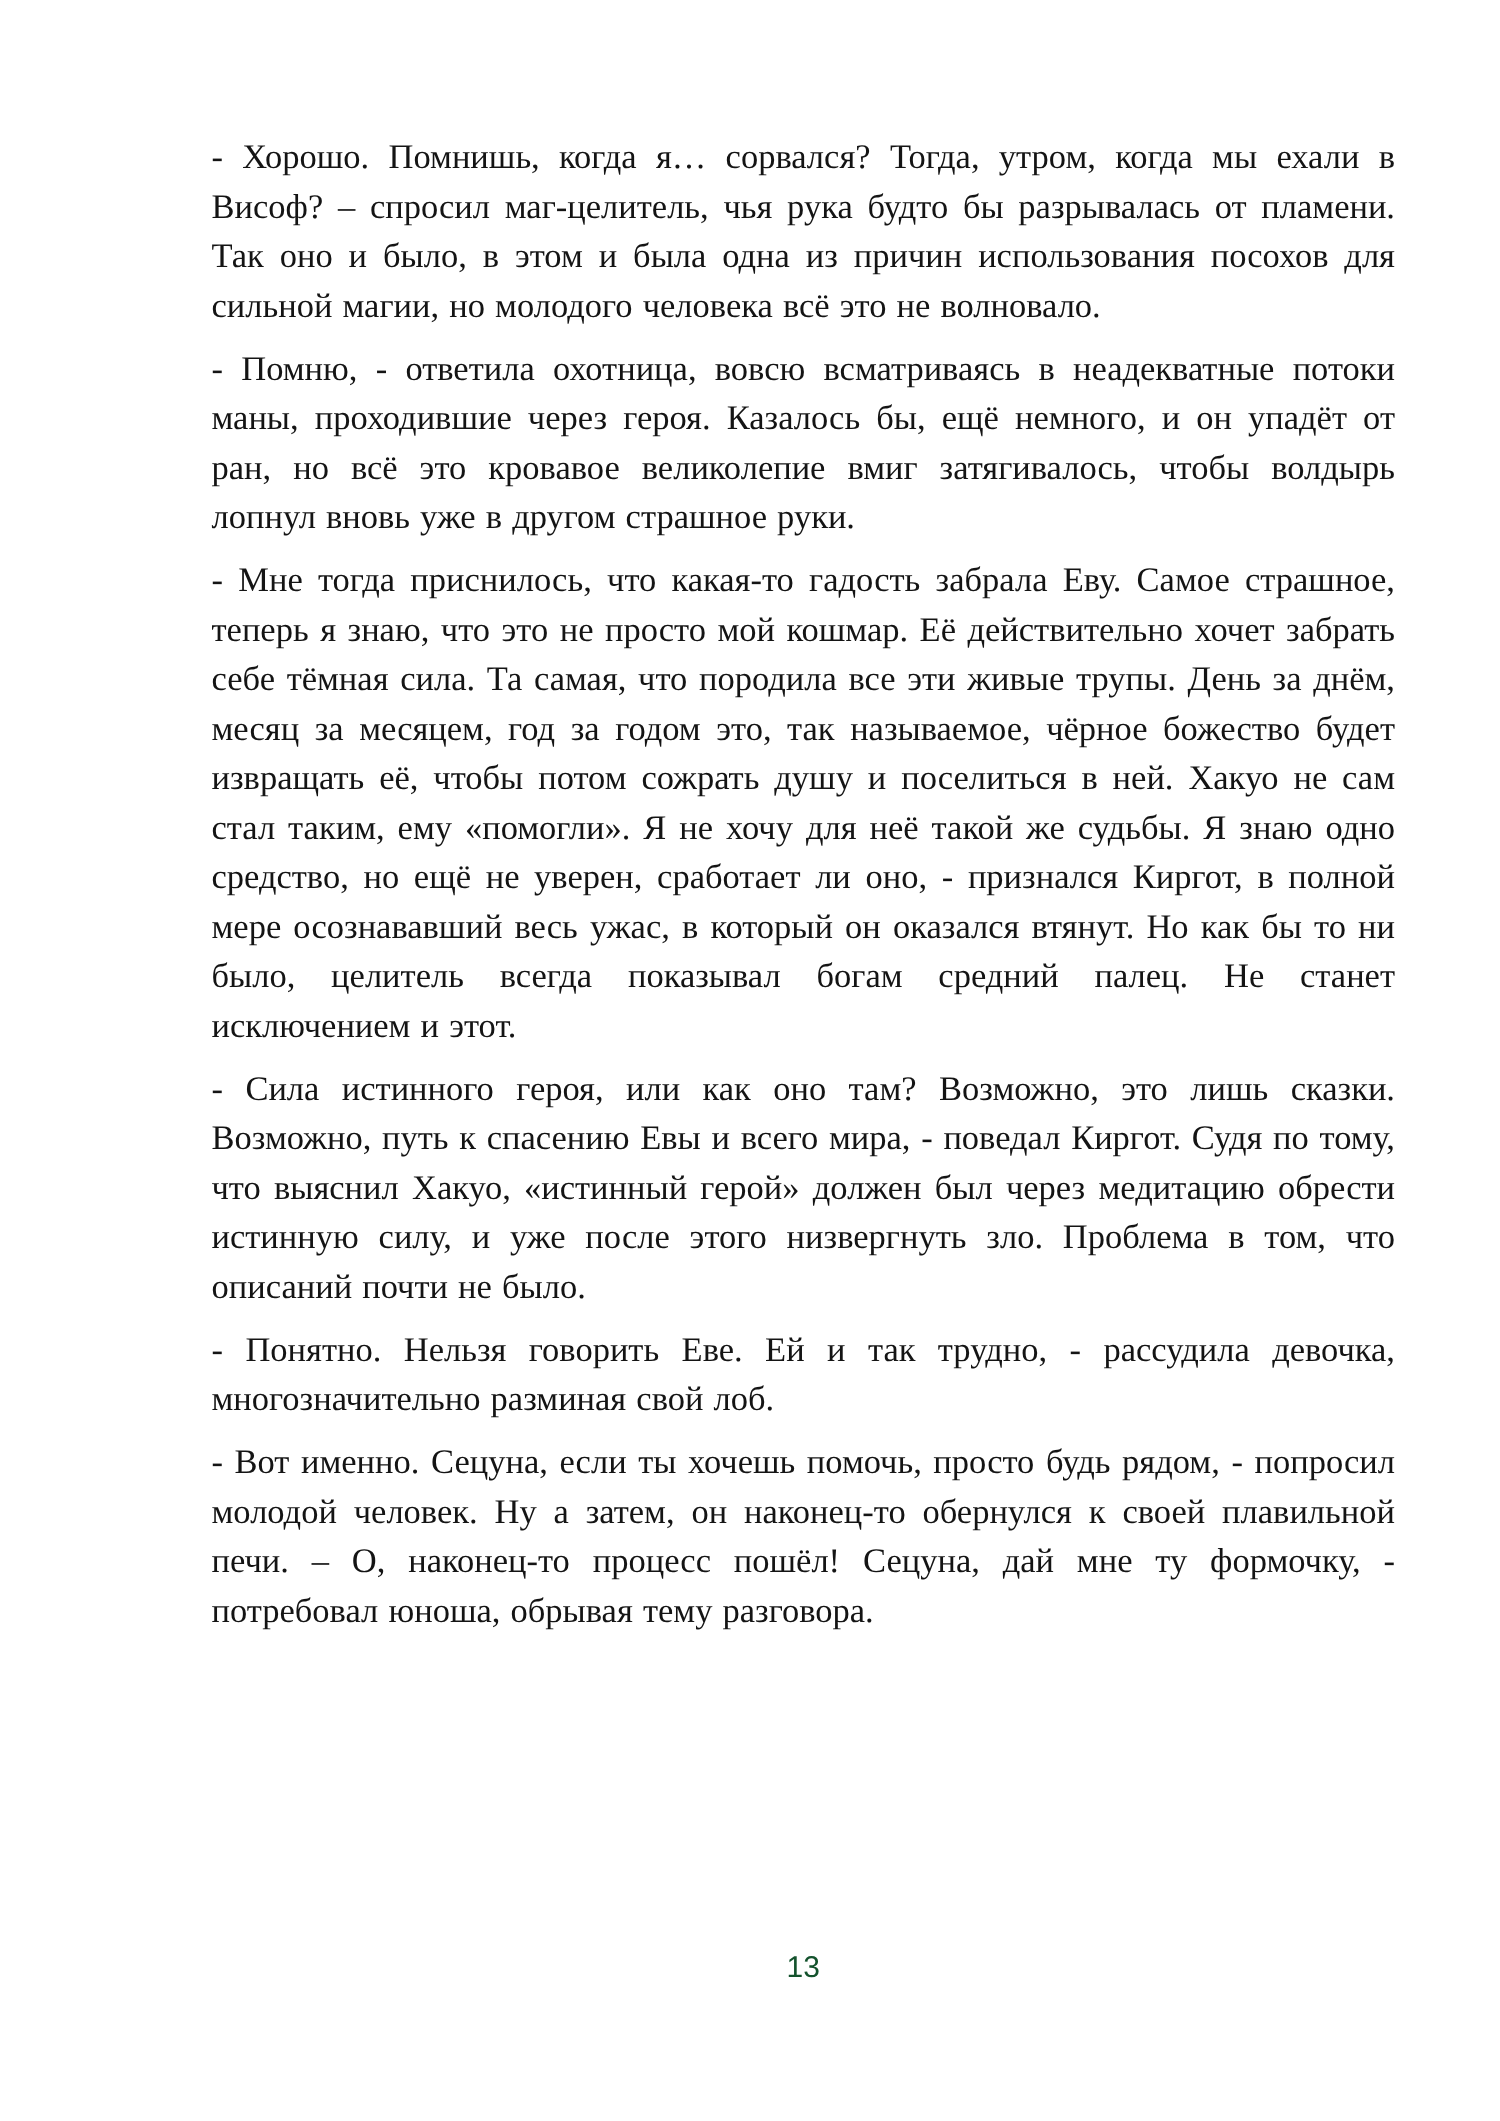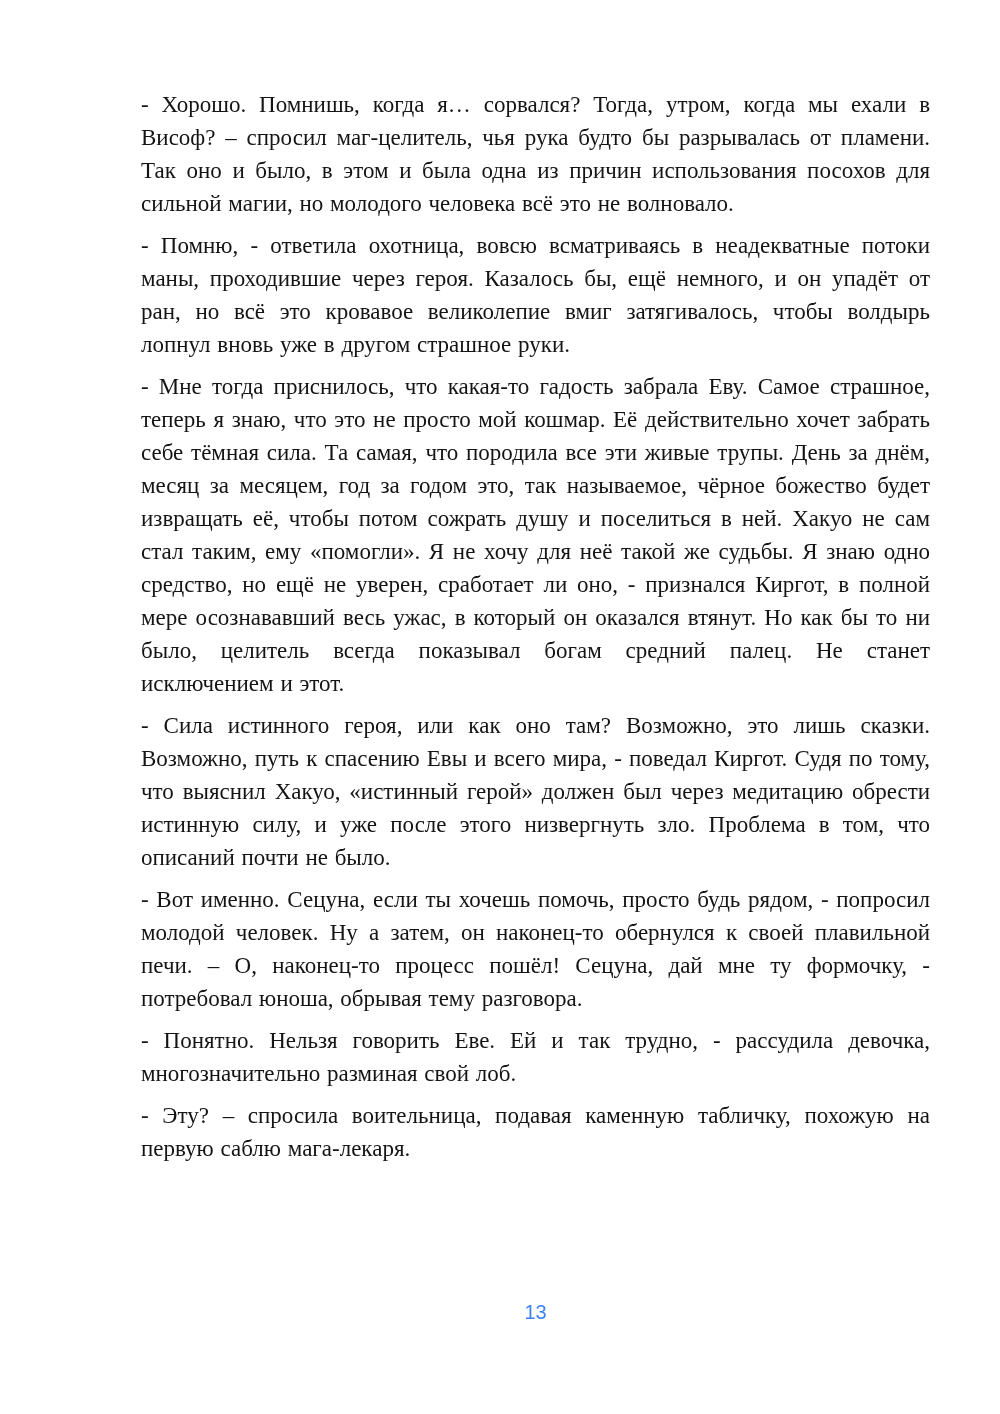--- a/index.html
+++ b/index.html
@@ -32,30 +32,29 @@
   }
   .page-number {
     position: absolute;
     left: 141px;
     top: 1300px;
     width: 789px;
     text-align: center;
     font-family: "Liberation Sans", sans-serif;
     font-size: 20px;
     line-height: 24px;
-    color: #3b82f6;
+    color: #14532d;
   }
 </style>
 </head>
 <body>
 
 <div class="page">
   <div class="text-block">
     <p>- Хорошо. Помнишь, когда я… сорвался? Тогда, утром, когда мы ехали в Висоф? – спросил маг-целитель, чья рука будто бы разрывалась от пламени. Так оно и было, в этом и была одна из причин использования посохов для сильной магии, но молодого человека всё это не волновало.</p>
     <p>- Помню, - ответила охотница, вовсю всматриваясь в неадекватные потоки маны, проходившие через героя. Казалось бы, ещё немного, и он упадёт от ран, но всё это кровавое великолепие вмиг затягивалось, чтобы волдырь лопнул вновь уже в другом страшное руки.</p>
     <p>- Мне тогда приснилось, что какая-то гадость забрала Еву. Самое страшное, теперь я знаю, что это не просто мой кошмар. Её действительно хочет забрать себе тёмная сила. Та самая, что породила все эти живые трупы. День за днём, месяц за месяцем, год за годом это, так называемое, чёрное божество будет извращать её, чтобы потом сожрать душу и поселиться в ней. Хакуо не сам стал таким, ему «помогли». Я не хочу для неё такой же судьбы. Я знаю одно средство, но ещё не уверен, сработает ли оно, - признался Киргот, в полной мере осознававший весь ужас, в который он оказался втянут. Но как бы то ни было, целитель всегда показывал богам средний палец. Не станет исключением и этот.</p>
     <p>- Сила истинного героя, или как оно там? Возможно, это лишь сказки. Возможно, путь к спасению Евы и всего мира, - поведал Киргот. Судя по тому, что выяснил Хакуо, «истинный герой» должен был через медитацию обрести истинную силу, и уже после этого низвергнуть зло. Проблема в том, что описаний почти не было.</p>
+    <p>- Понятно. Нельзя говорить Еве. Ей и так трудно, - рассудила девочка, многозначительно разминая свой лоб.</p>
     <p>- Вот именно. Сецуна, если ты хочешь помочь, просто будь рядом, - попросил молодой человек. Ну а затем, он наконец-то обернулся к своей плавильной печи. – О, наконец-то процесс пошёл! Сецуна, дай мне ту формочку, - потребовал юноша, обрывая тему разговора.</p>
-    <p>- Понятно. Нельзя говорить Еве. Ей и так трудно, - рассудила девочка, многозначительно разминая свой лоб.</p>
-    <p>- Эту? – спросила воительница, подавая каменную табличку, похожую на первую саблю мага-лекаря.</p>
   </div>
   <div class="page-number">13</div>
 </div>
 
 </body></html>

